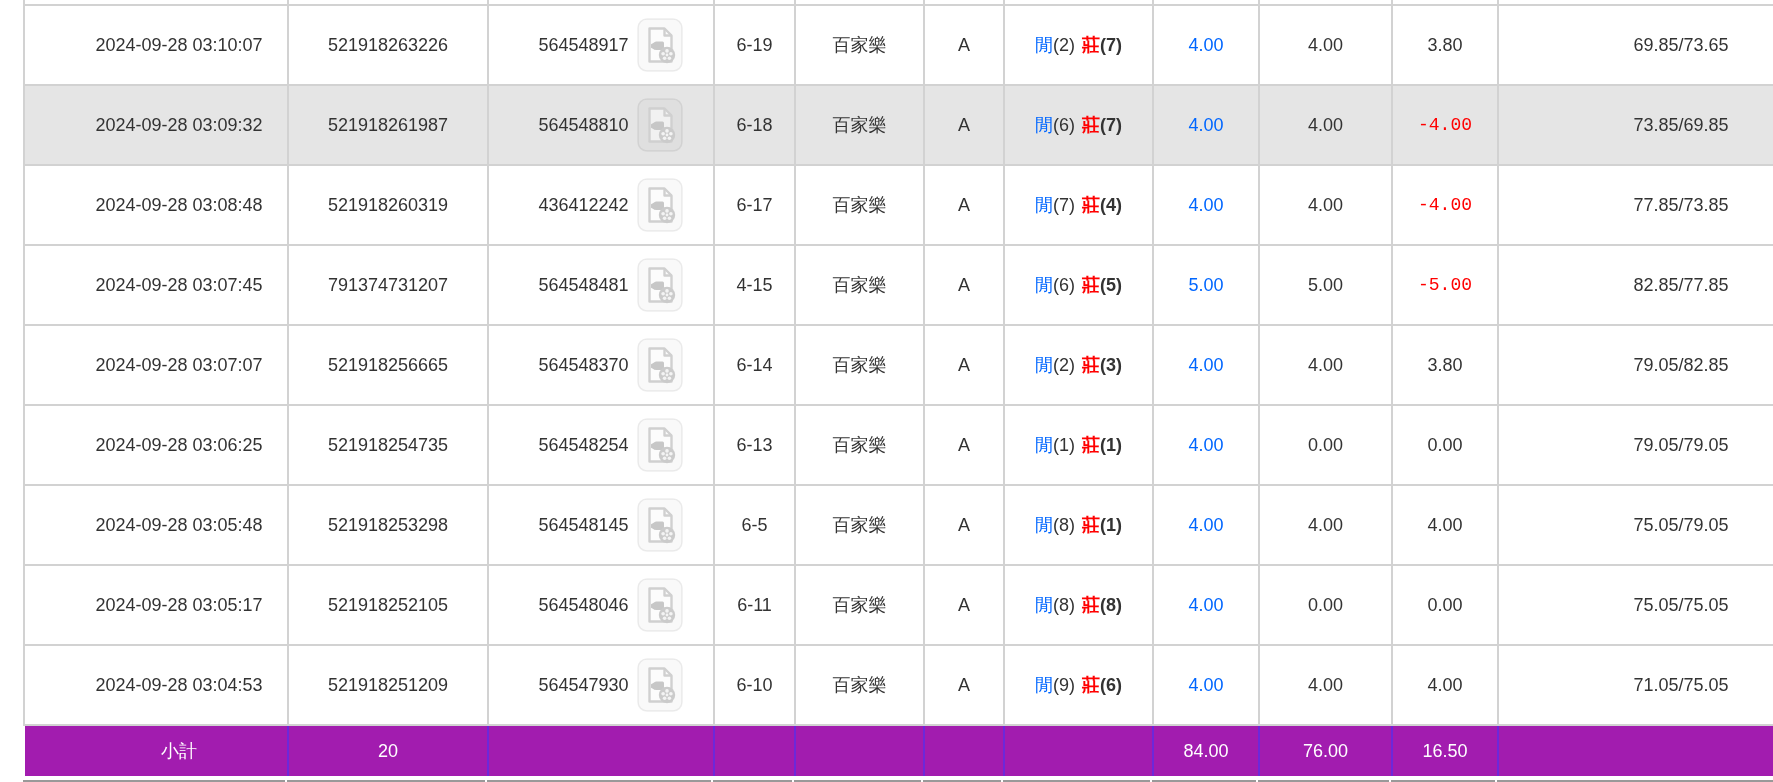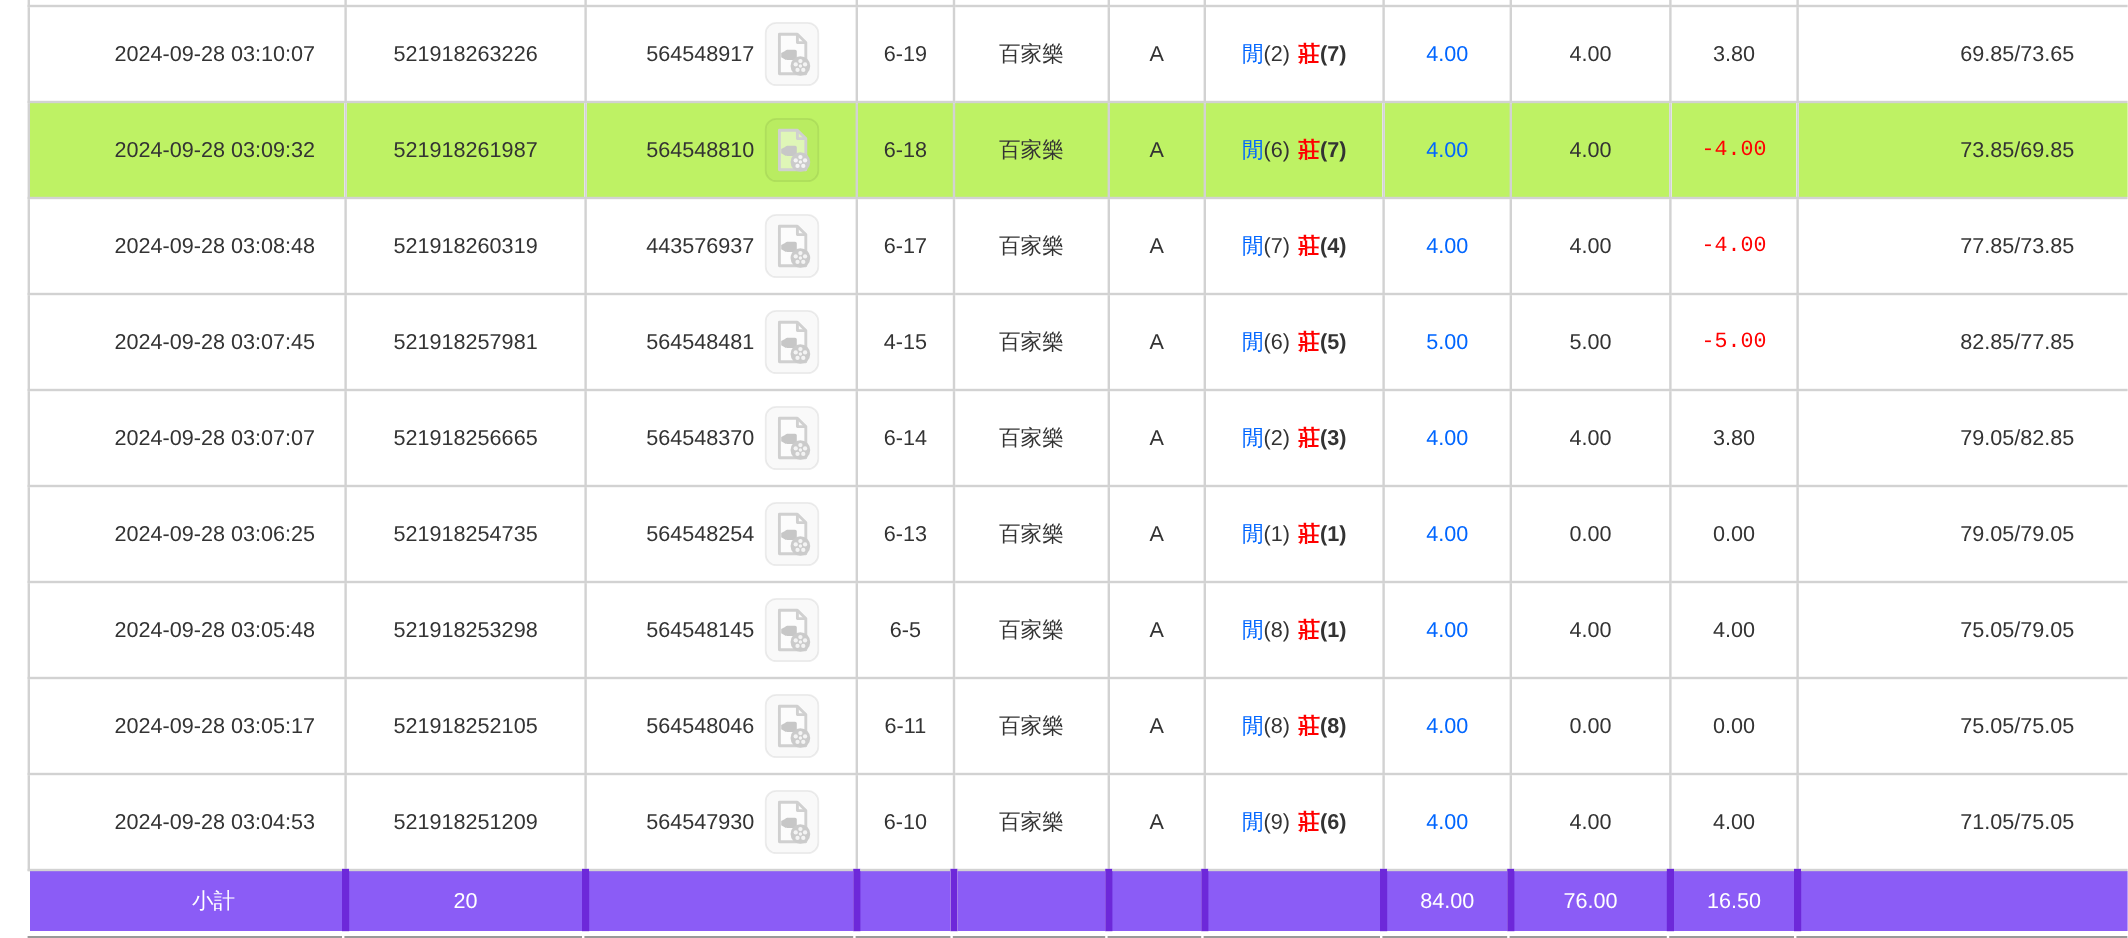--- a/index.html
+++ b/index.html
@@ -13,24 +13,24 @@
   }
   td{
     text-align:center;vertical-align:middle;
     font-size:18px;color:#333333;
     border-right:2px solid #d2d2d2;border-bottom:2px solid #d2d2d2;
     padding:0;overflow:hidden;white-space:nowrap;
   }
   td.first{border-left:2px solid #d2d2d2;padding-left:46px;}
   tr.sliver td{height:4px;}
   tr.data-row td{height:78px;}
-  tr.data-row.hl td{background:#bef264;}
+  tr.data-row.hl td{background:#e5e5e5;}
   tr.footer-row td{
-    height:50px;background:#8b5cf6;color:#ffffff;
-    border-right:6px solid #6d28d9;border-bottom:none;
+    height:50px;background:#a21caf;color:#ffffff;
+    border-right:2px solid #6d28d9;border-bottom:none;
   }
   tr.footer-row td.first{border-left:2px solid transparent;}
   .blue{color:#0066ff;}
   .neg{color:#ff0000;font-family:Liberation Mono, monospace;}
   .p-label{color:#0066ff;}
   .b-label{color:#ff0000;}
   .b-group{margin-left:7px;font-weight:bold;}
   .gid{vertical-align:middle;margin-left:19px;}
   .vid-btn{
     display:inline-block;vertical-align:middle;margin-left:8px;
@@ -130,21 +130,21 @@
     </td>
     <td class="blue">4.00</td>
     <td>4.00</td>
     <td class="neg">-4.00</td>
     <td>73.85/69.85</td>
   </tr>
       <tr class="data-row">
     <td class="first">2024-09-28 03:08:48</td>
     <td>521918260319</td>
     <td>
-      <span class="gid">443576937</span><button class="vid-btn" type="button"><svg width="46" height="54" viewBox="0 0 46 54">
+      <span class="gid">436412242</span><button class="vid-btn" type="button"><svg width="46" height="54" viewBox="0 0 46 54">
         <rect x="1" y="1" width="44" height="52" rx="9" fill="rgba(0,0,0,0.025)" stroke="rgba(0,0,0,0.07)" stroke-width="1.5"></rect>
         <path d="M12.5 10.5 h15 l7 7 v26 h-22 z" fill="rgba(255,255,255,0.55)" stroke="#d0d0d0" stroke-width="2.4" stroke-linejoin="round"></path>
         <path d="M27.5 10.5 v7 h7" fill="none" stroke="#d0d0d0" stroke-width="2.4" stroke-linejoin="round"></path>
         <path d="M18 24 l-4 2.2 v3.6 l4 2.2 z" fill="#c7c7c7"></path>
         <rect x="17.5" y="23.5" width="9.5" height="8.5" rx="1.5" fill="#c7c7c7"></rect>
         <circle cx="30" cy="37" r="8.2" fill="#cbcbcb"></circle>
         <circle cx="30" cy="32.9" r="1.8" fill="#f4f4f4"></circle>
         <circle cx="26.1" cy="35.7" r="1.8" fill="#f4f4f4"></circle>
         <circle cx="27.6" cy="40.3" r="1.8" fill="#f4f4f4"></circle>
         <circle cx="32.4" cy="40.3" r="1.8" fill="#f4f4f4"></circle>
@@ -158,21 +158,21 @@
     <td>
       <span class="p-label">閒</span><span>(7)</span><span class="b-group"><span class="b-label">莊</span><span>(4)</span></span>
     </td>
     <td class="blue">4.00</td>
     <td>4.00</td>
     <td class="neg">-4.00</td>
     <td>77.85/73.85</td>
   </tr>
       <tr class="data-row">
     <td class="first">2024-09-28 03:07:45</td>
-    <td>521918257981</td>
+    <td>791374731207</td>
     <td>
       <span class="gid">564548481</span><button class="vid-btn" type="button"><svg width="46" height="54" viewBox="0 0 46 54">
         <rect x="1" y="1" width="44" height="52" rx="9" fill="rgba(0,0,0,0.025)" stroke="rgba(0,0,0,0.07)" stroke-width="1.5"></rect>
         <path d="M12.5 10.5 h15 l7 7 v26 h-22 z" fill="rgba(255,255,255,0.55)" stroke="#d0d0d0" stroke-width="2.4" stroke-linejoin="round"></path>
         <path d="M27.5 10.5 v7 h7" fill="none" stroke="#d0d0d0" stroke-width="2.4" stroke-linejoin="round"></path>
         <path d="M18 24 l-4 2.2 v3.6 l4 2.2 z" fill="#c7c7c7"></path>
         <rect x="17.5" y="23.5" width="9.5" height="8.5" rx="1.5" fill="#c7c7c7"></rect>
         <circle cx="30" cy="37" r="8.2" fill="#cbcbcb"></circle>
         <circle cx="30" cy="32.9" r="1.8" fill="#f4f4f4"></circle>
         <circle cx="26.1" cy="35.7" r="1.8" fill="#f4f4f4"></circle>

